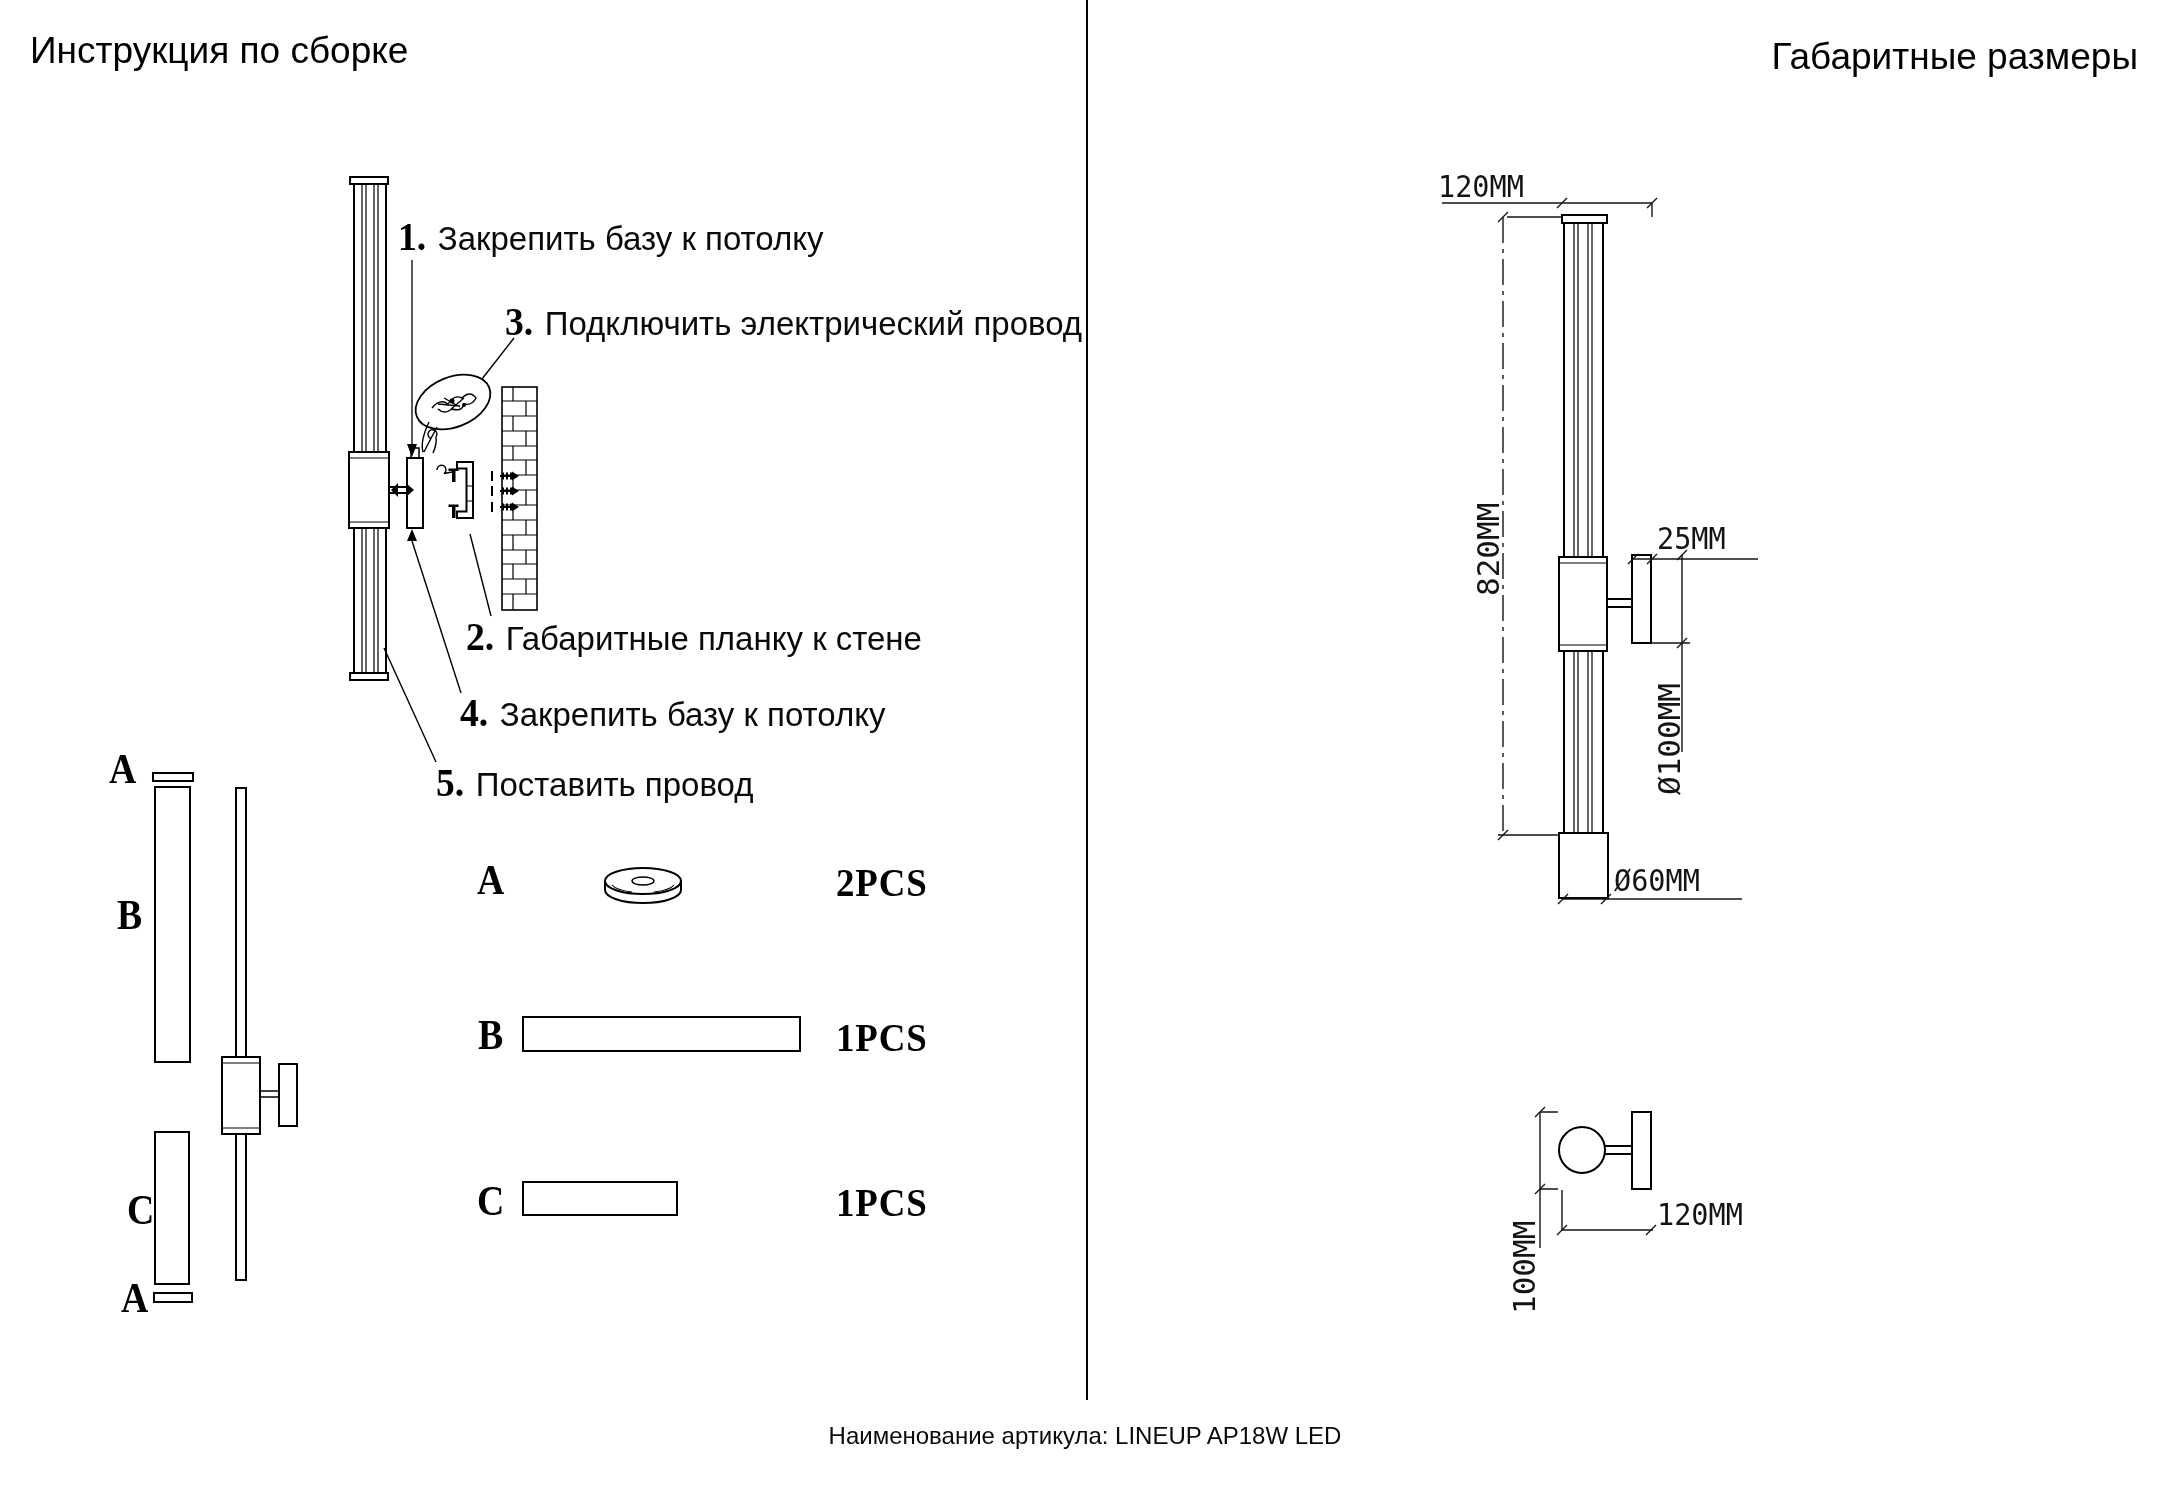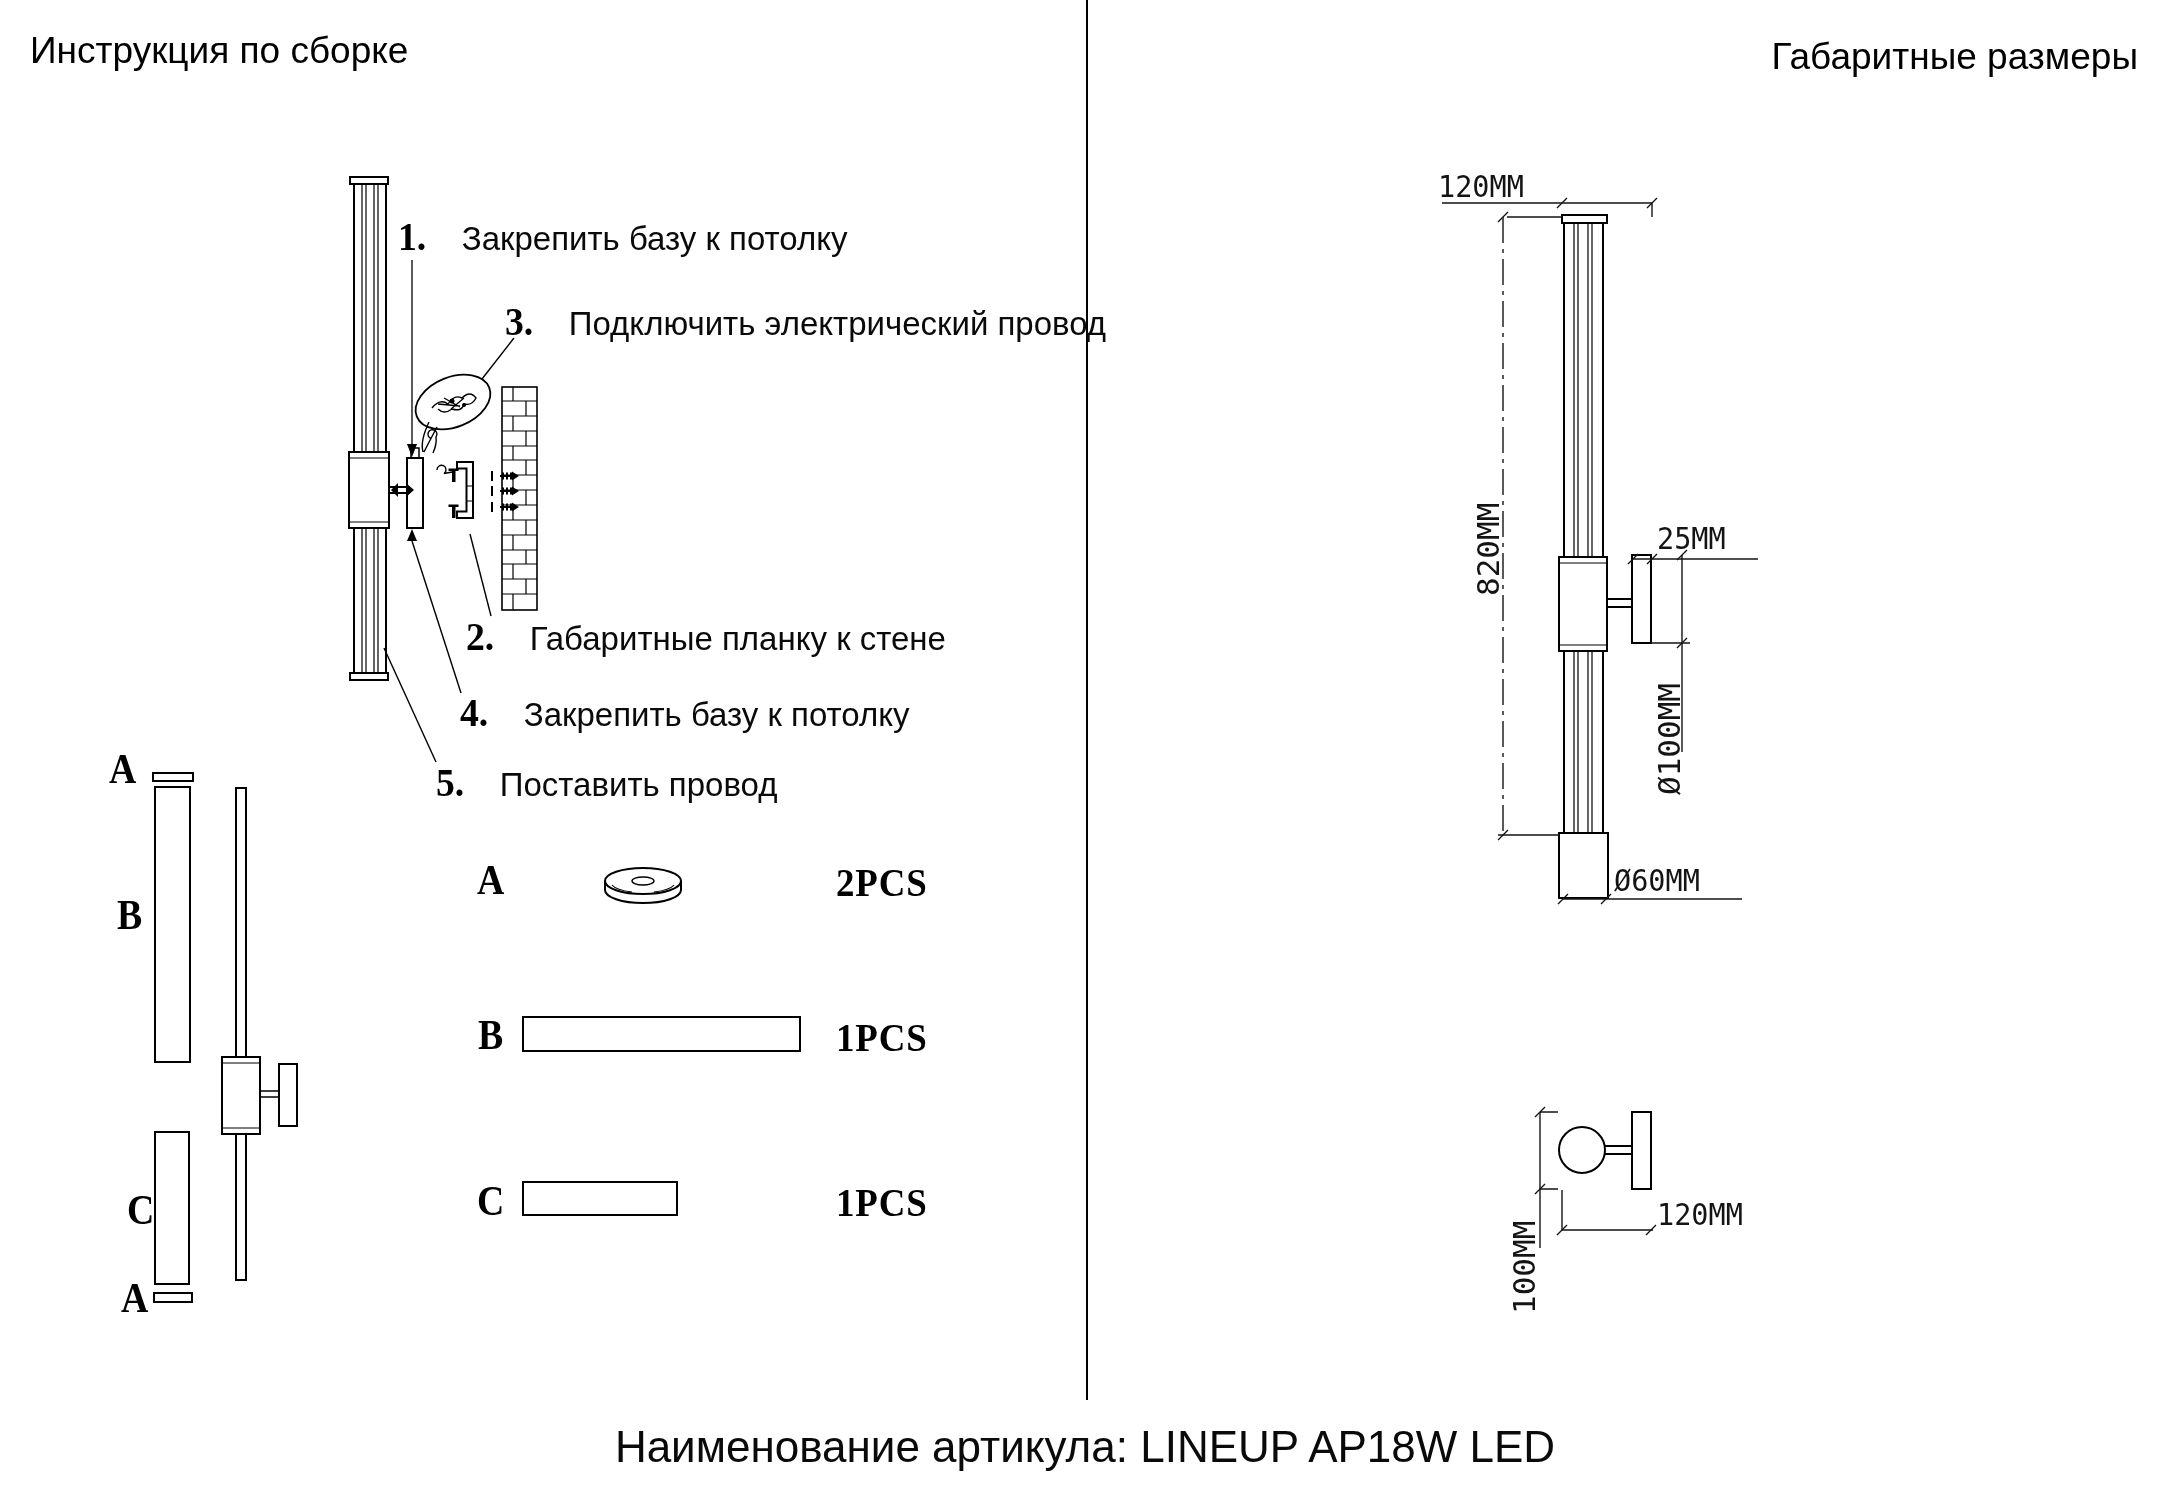--- a/index.html
+++ b/index.html
@@ -3,27 +3,27 @@
 <meta charset="utf-8">
 <style>
   html,body{margin:0;padding:0;background:#fff;}
   #canvas{position:relative;width:2174px;height:1500px;background:#ffffff;overflow:hidden;
           font-family:"Liberation Sans",sans-serif;color:#000;}
   svg{position:absolute;left:0;top:0;}
   .abs{position:absolute;white-space:nowrap;}
   .title{font-size:37px;color:#000000;}
   .step{display:flex;align-items:baseline;gap:9px;}
   .step-num{font-family:"Liberation Serif",serif;font-weight:700;font-size:41px;transform:scaleX(.92);transform-origin:left bottom;}
-  .step-text{font-size:33px;color:#0a0a0a;margin-left:24px;}
+  .step-text{font-size:33px;color:#0a0a0a;}
   .part-label,.exp-label{font-family:"Liberation Serif",serif;font-weight:700;font-size:43px;transform:scaleX(.88);transform-origin:left top;}
   .qty{font-family:"Liberation Serif",serif;font-weight:700;font-size:41px;transform:scaleX(.9);transform-origin:left top;letter-spacing:1px;}
   .dim{font-family:"DejaVu Sans Mono",monospace;font-size:31px;color:#141414;transform:scaleX(.92);transform-origin:left top;}
   .dim-v{position:absolute;font-family:"DejaVu Sans Mono",monospace;font-size:31px;color:#141414;
          transform-origin:0 0;transform:rotate(-90deg);white-space:nowrap;}
-  .caption{font-size:44px;color:#0a0a0a;transform:translateX(-50%);}
+  .caption{font-size:24px;color:#0a0a0a;transform:translateX(-50%);}
 </style>
 </head>
 <body>
 
 <div id="canvas">
 
   <svg width="2174" height="1500" viewBox="0 0 2174 1500">
 
     <path d="M1087,0 V1400" stroke="#000" stroke-width="2" fill="none"></path>
 

